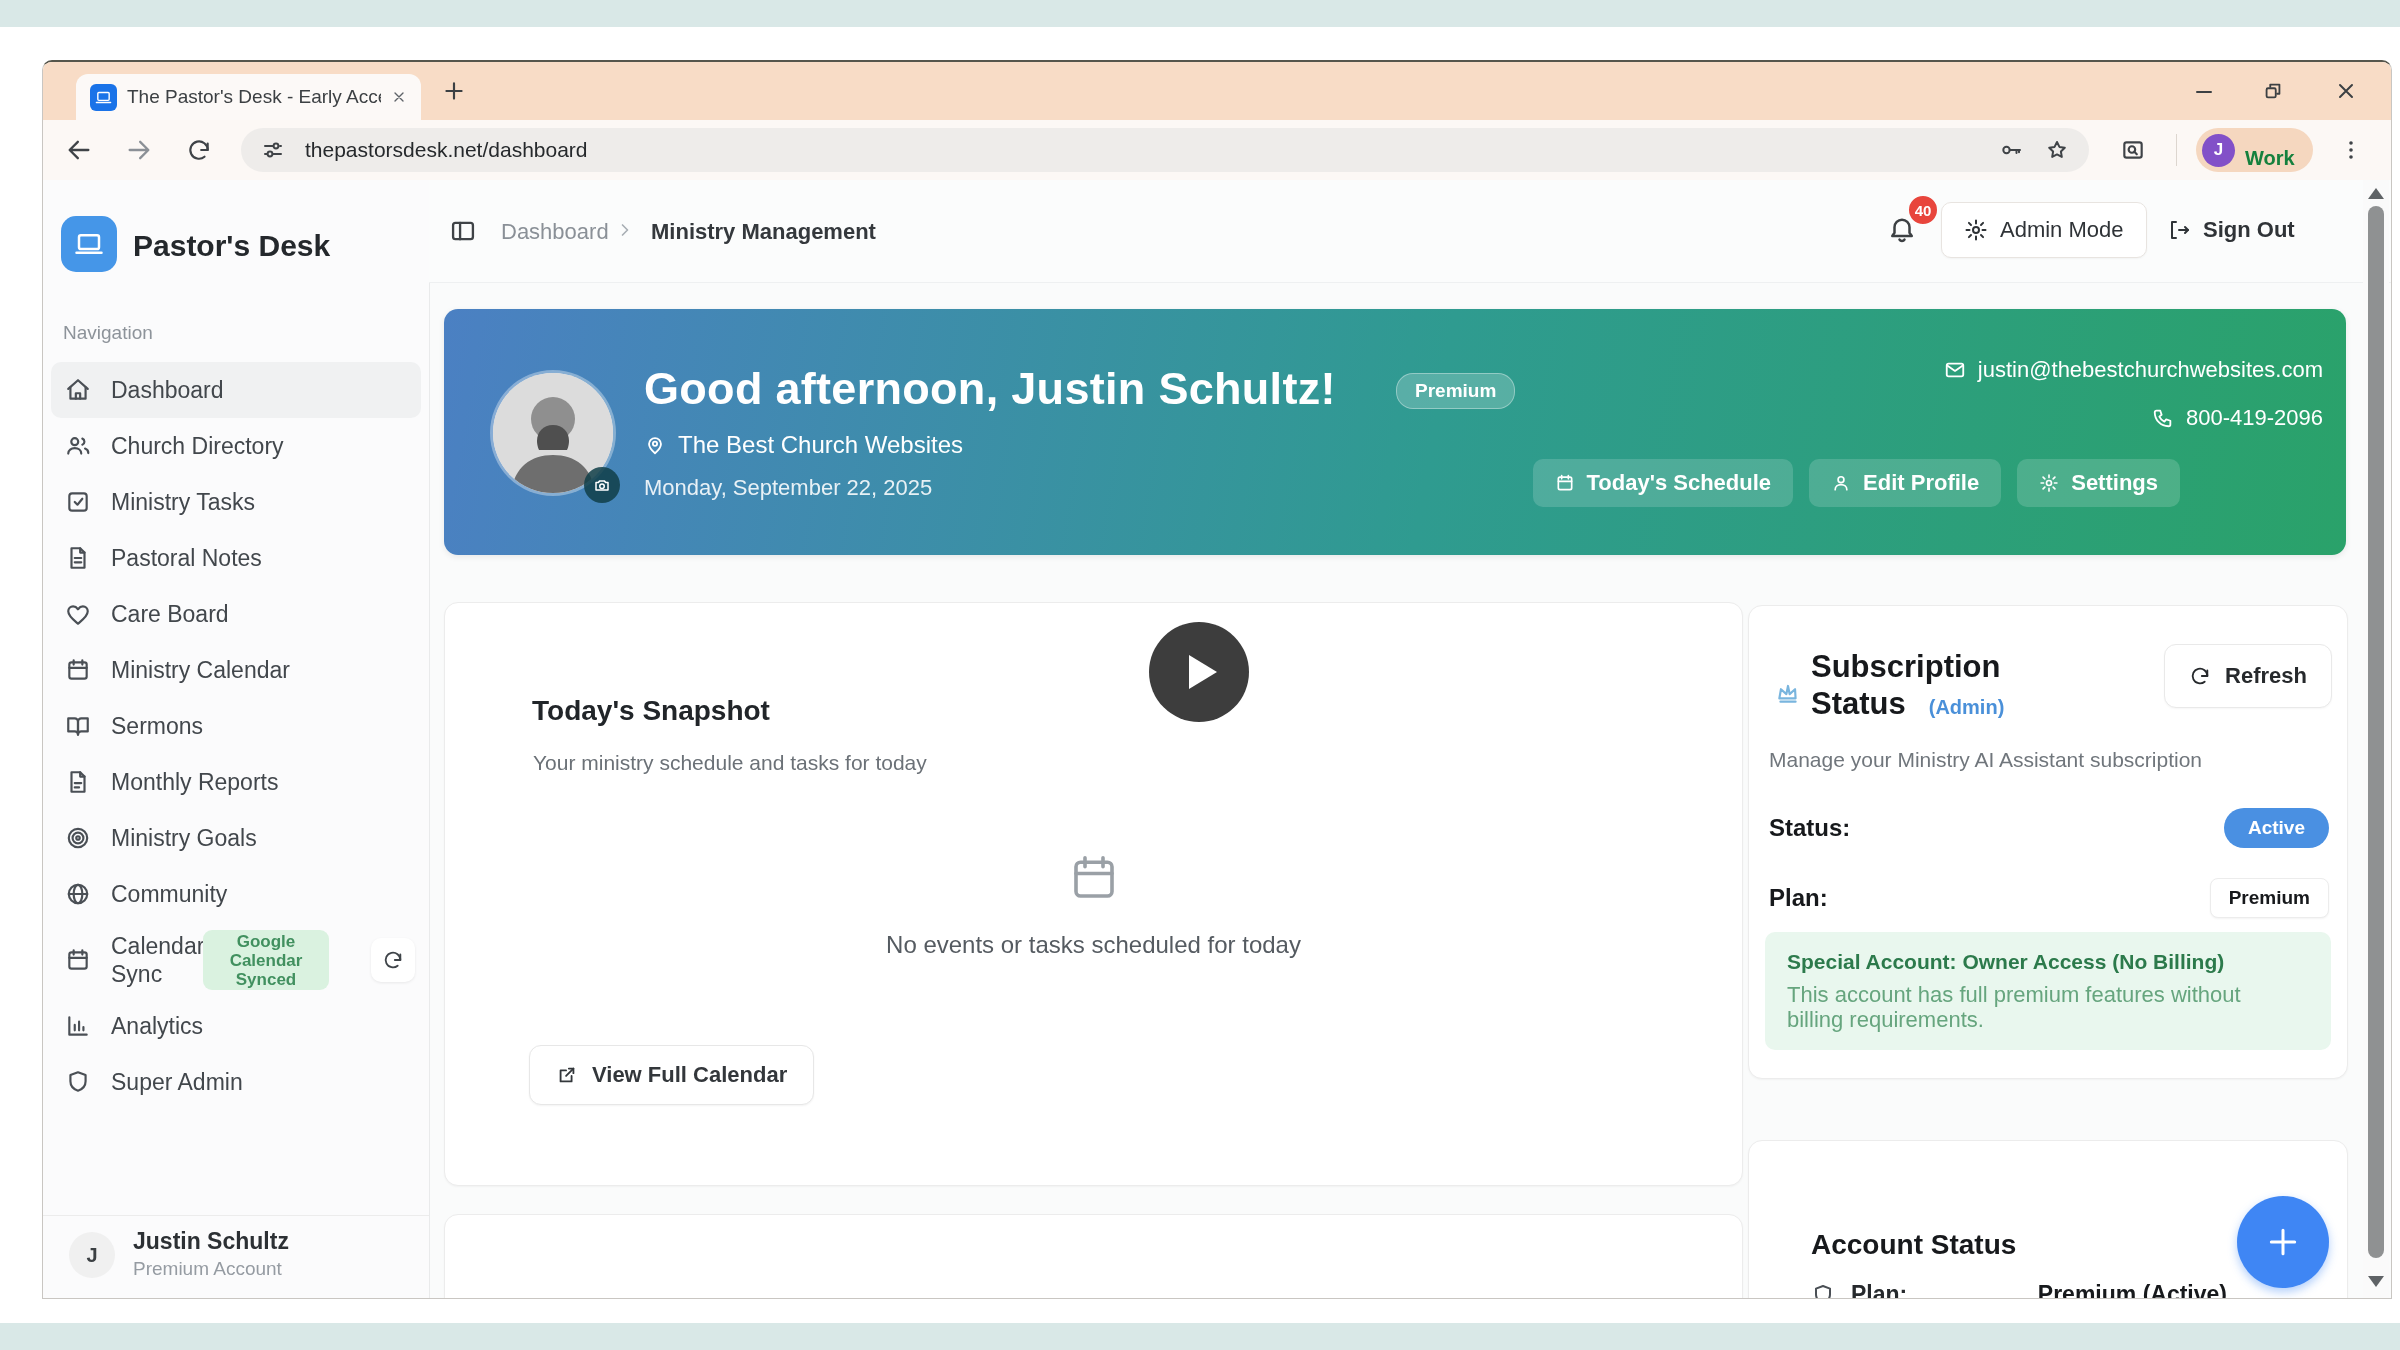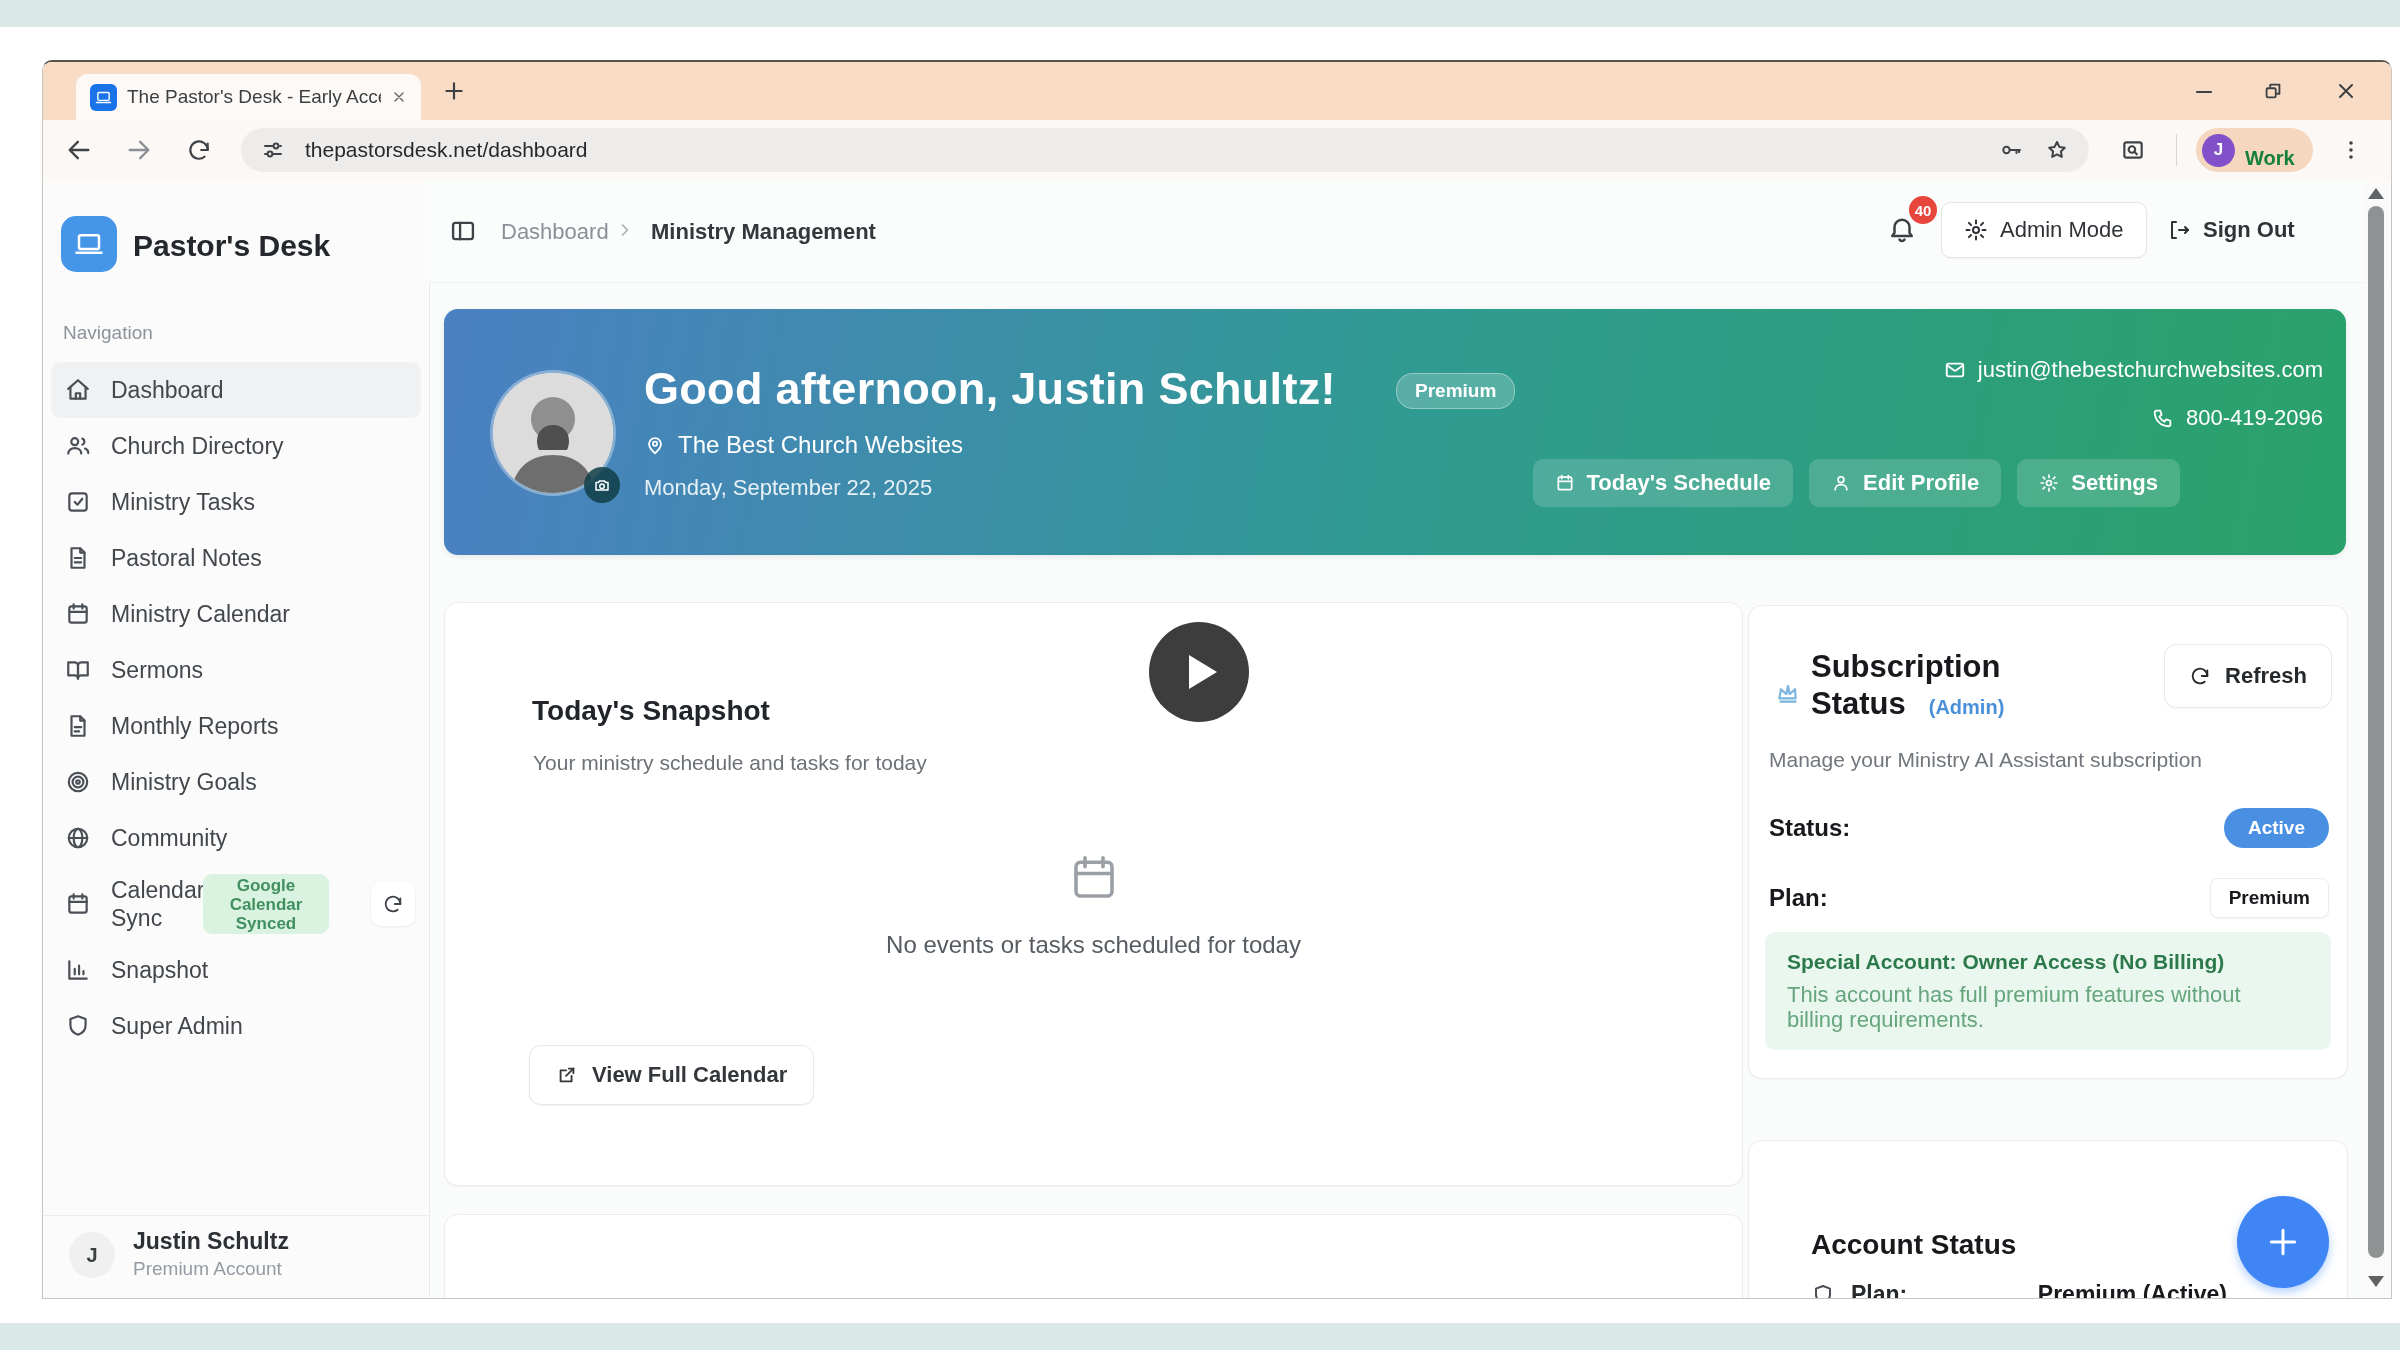--- a/index.html
+++ b/index.html
@@ -248,20 +248,28 @@
                   <path d="M6 3h8l4 4v14H6z"></path>
                   <path d="M14 3v4h4"></path>
                   <path d="M9 12h6M9 16h6"></path>
                 </svg>
               </span>
             <span class="nav-label">Pastoral Notes</span>
           </div>
           <div class="nav-item">
             <span class="nav-ico">
                 <svg class="i" width="26" height="26" viewBox="0 0 24 24">
+                  <path d="M12 21C8 17.5 3 14 3 9.5 3 7 5 5 7.5 5c1.8 0 3.3 1 4.5 2.6C13.2 6 14.7 5 16.5 5 19 5 21 7 21 9.5c0 4.5-5 8-9 11.5z"></path>
+                </svg>
+              </span>
+            <span class="nav-label">Care Board</span>
+          </div>
+          <div class="nav-item">
+            <span class="nav-ico">
+                <svg class="i" width="26" height="26" viewBox="0 0 24 24">
                   <rect x="4" y="5" width="16" height="15" rx="2"></rect>
                   <path d="M8 3v4M16 3v4M4 10h16"></path>
                 </svg>
               </span>
             <span class="nav-label">Ministry Calendar</span>
           </div>
           <div class="nav-item">
             <span class="nav-ico">
                 <svg class="i" width="26" height="26" viewBox="0 0 24 24">
                   <path d="M3 5h6a3 3 0 013 3v12a3 3 0 00-3-3H3z"></path>
@@ -320,21 +328,21 @@
                 </svg>
             </span>
           </div>
           <div class="nav-item">
             <span class="nav-ico">
                 <svg class="i" width="26" height="26" viewBox="0 0 24 24">
                   <path d="M4 4v16h16"></path>
                   <path d="M9 16v-5M13 16V8M17 16v-3"></path>
                 </svg>
               </span>
-            <span class="nav-label">Snapshot</span>
+            <span class="nav-label">Analytics</span>
           </div>
           <div class="nav-item">
             <span class="nav-ico">
                 <svg class="i" width="26" height="26" viewBox="0 0 24 24">
                   <path d="M12 3l7 2.6v5.6c0 4.3-2.9 7.4-7 8.8-4.1-1.4-7-4.5-7-8.8V5.6z"></path>
                 </svg>
               </span>
             <span class="nav-label">Super Admin</span>
           </div>
         </div>

